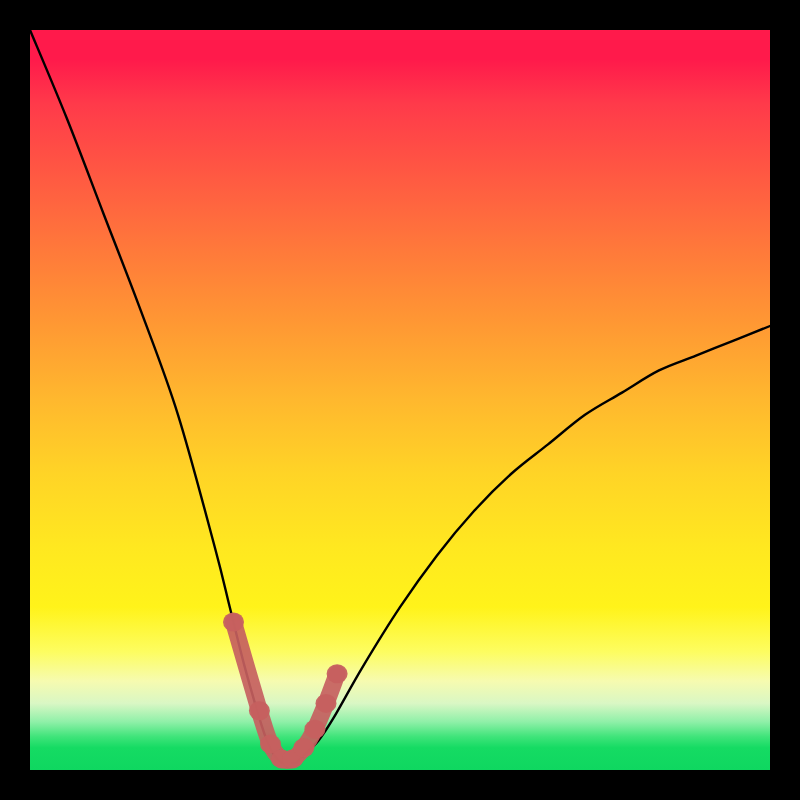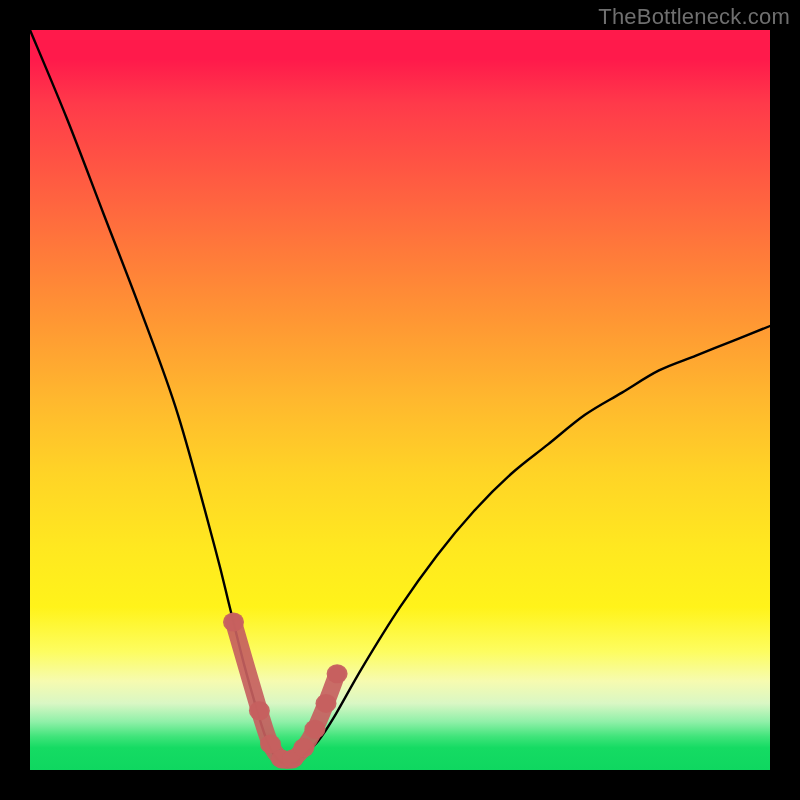--- a/index.html
+++ b/index.html
@@ -101,14 +101,13 @@
         </g>
         <g>
           <ellipse cx="296" cy="673.4" rx="10.5" ry="9.5" fill="#c6605f" opacity="0.95"></ellipse>
         </g>
         <g>
           <ellipse cx="307.09999999999997" cy="643.8" rx="10.5" ry="9.5" fill="#c6605f" opacity="0.95"></ellipse>
         </g>
       </g>
   </svg>
 
-  <div class="watermark">TheBottleneck.com</div>
 </div>
 
 </body></html>

